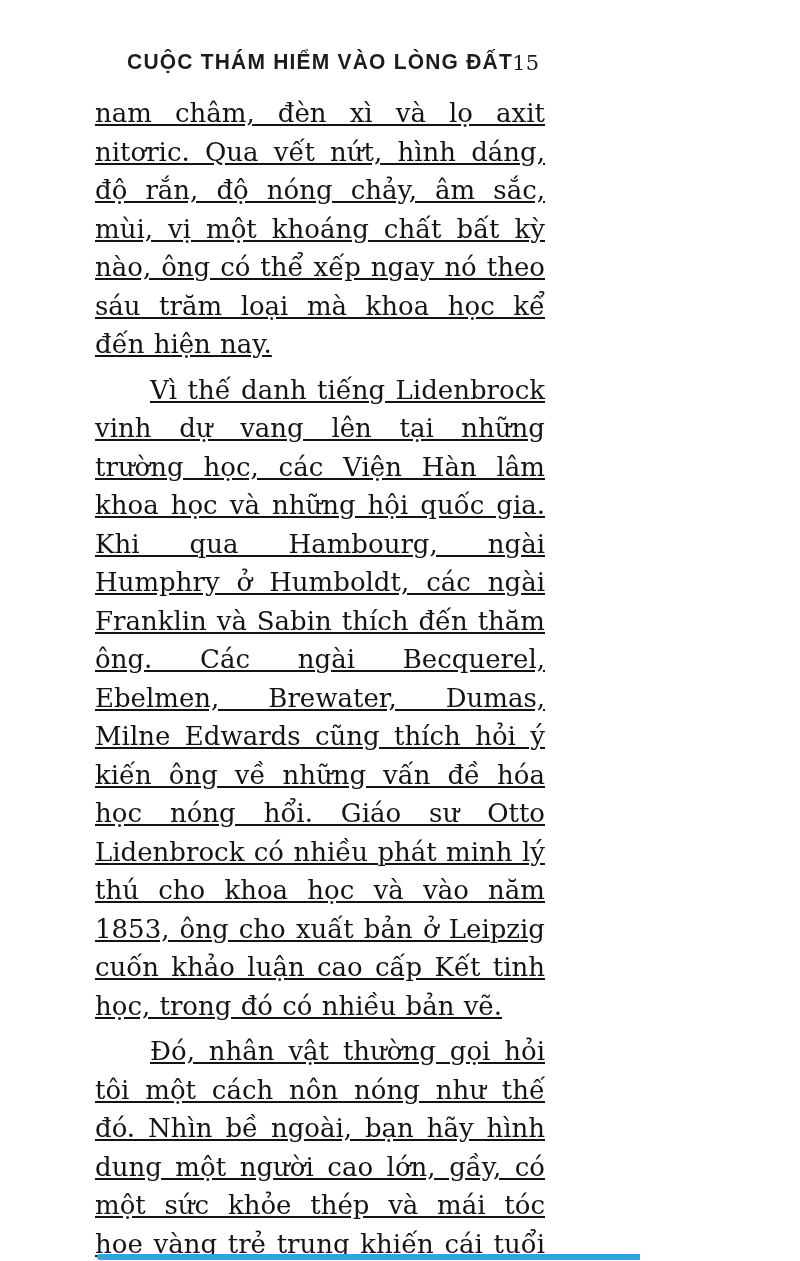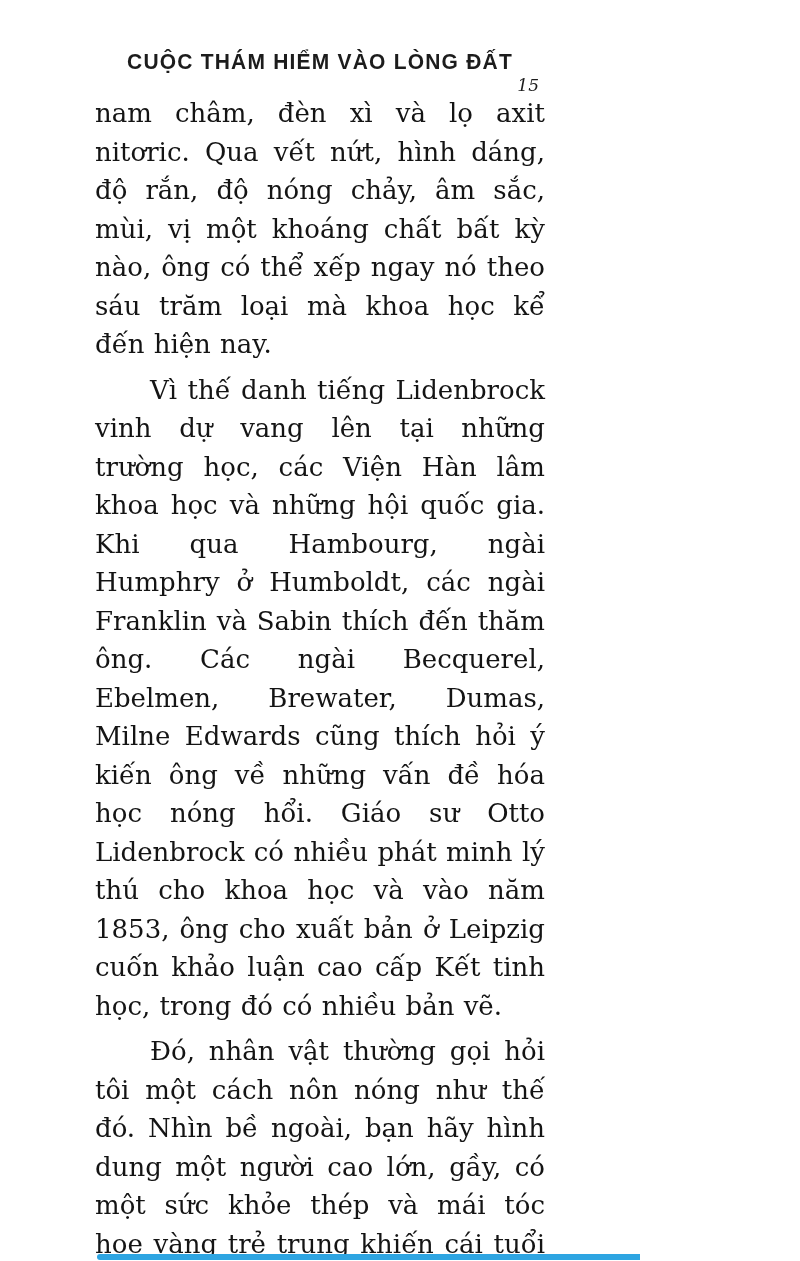--- a/index.html
+++ b/index.html
@@ -28,35 +28,33 @@
     font-weight: 600;
     letter-spacing: 1.2px;
     color: #1c1c1c;
     white-space: nowrap;
     transform: scaleY(1.04);
   }
   .page-number {
     position: absolute;
     top: 1px; right: 6px;
     font-family: "DejaVu Serif", serif;
-    font-style: italic;
-    font-size: 17px;
+    font-size: 21px;
     color: #1c1c1c;
-    margin-top: 24px;
   }
   .body-text {
     position: absolute;
     top: 94px; left: 95px; right: 95px;
     text-align: justify;
     font-size: 26px;
     line-height: 38.5px;
     color: #141414;
     word-spacing: 1px;
   }
-  .body-text p { margin: 0 0 7px 0; }
+  .body-text p { margin: 0 0 7px 0; text-decoration: underline; }
   .body-text p.indent { text-indent: 55px; }
   .progress-bar {
     position: absolute;
     left: 97px; bottom: 1px;
     width: 606px; height: 6px;
     background: #2ea5e2;
     border-radius: 3px;
   }
 </style>
 </head>

